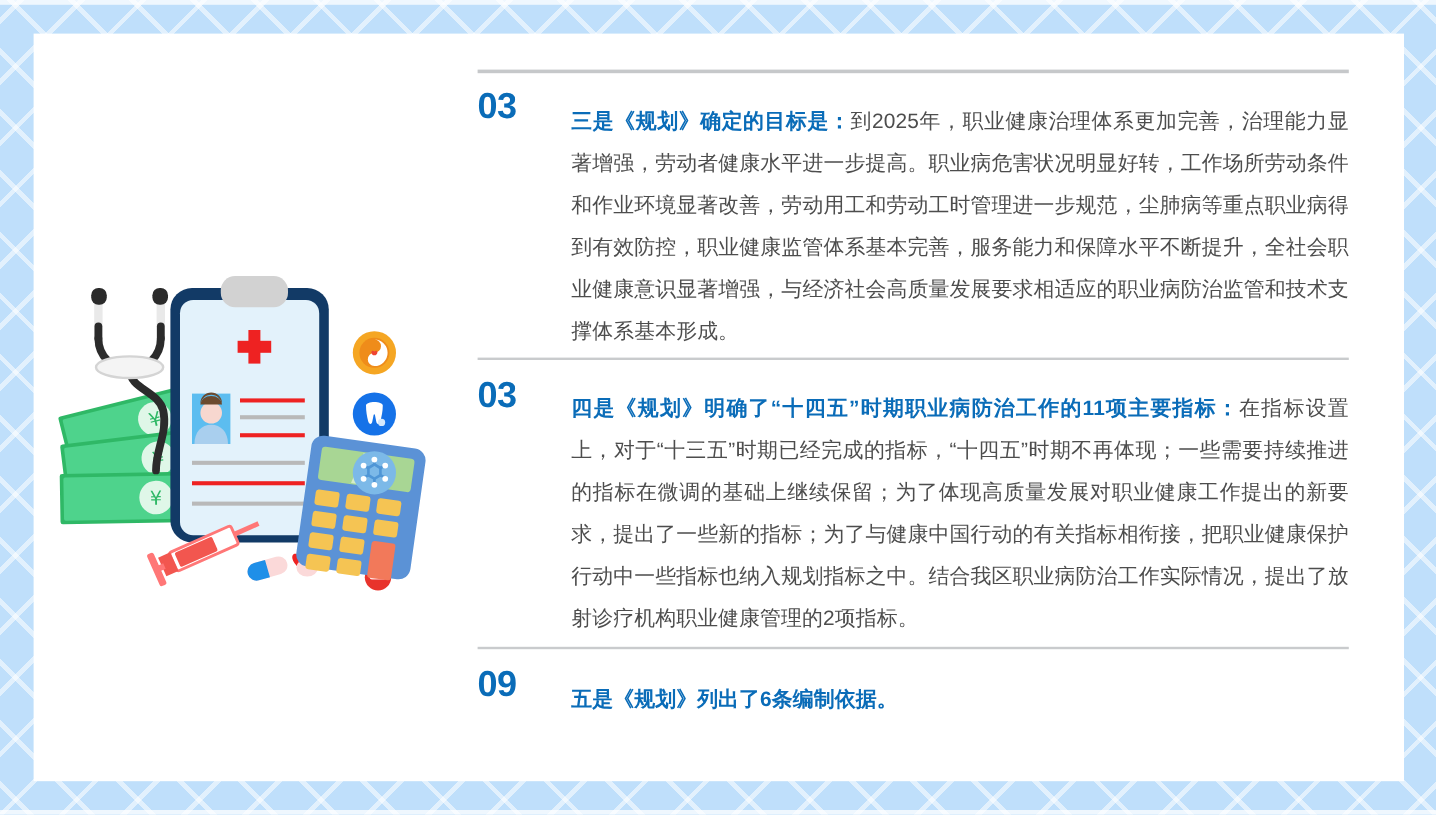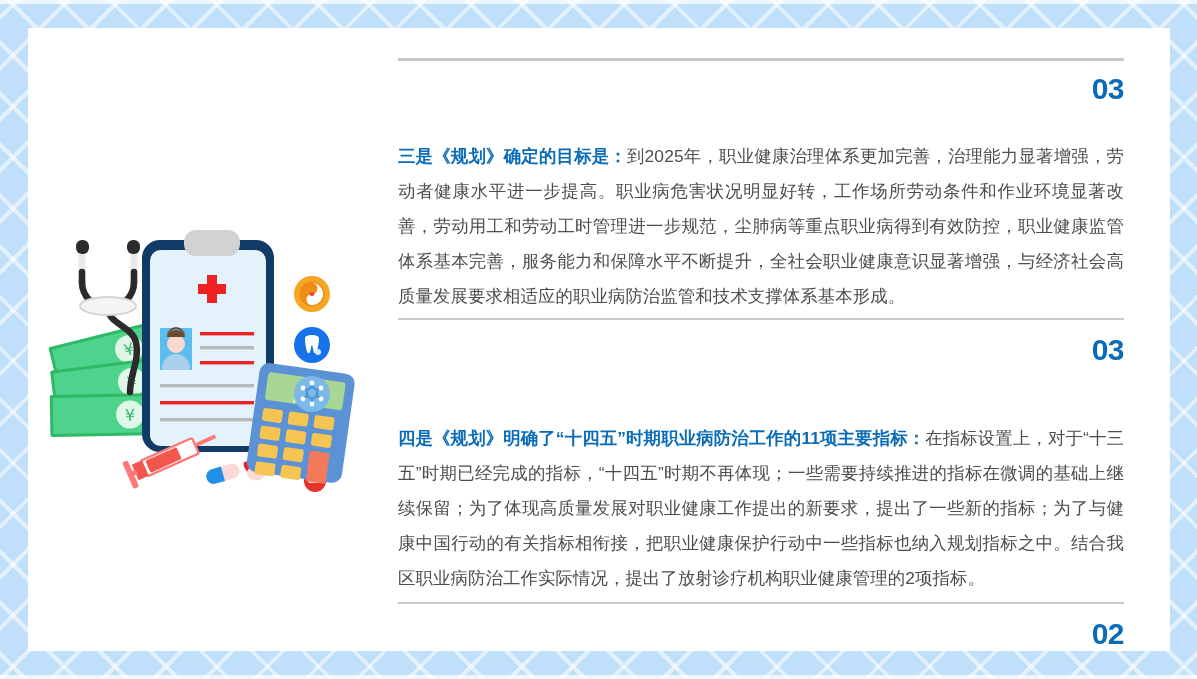--- a/index.html
+++ b/index.html
@@ -91,22 +91,21 @@
   .divider {
     height: 3px;
     background: #c6c8ca;
     margin: 0 0 0 0;
     border: 0;
   }
   .divider.thin { background: #c9cbcd; height: 2px; }
 
   .section {
     display: flex;
-    align-items: flex-end;
-    flex-direction: column;
+    align-items: flex-start;
   }
   .sec-num {
     flex: 0 0 78px;
     color: #0a6cb8;
     font-weight: bold;
     font-size: 30px;
     line-height: 1.05;
     letter-spacing: -0.5px;
     padding-top: 12px;
     text-align: left;
@@ -125,21 +124,21 @@
   .sec-body .lead {
     color: #0a6cb8;
     font-weight: bold;
   }
   .sec-body.all-blue {
     color: #0a6cb8;
     font-weight: bold;
   }
 
   
-  #section-03 .sec-body { padding-top: 0; padding-bottom: 4px; }
+  #section-03 .sec-body { padding-top: 23px; padding-bottom: 4px; }
   #section-04 .sec-body { padding-top: 23px; padding-bottom: 6px; }
   #section-05 .sec-body { padding-top: 12px; padding-bottom: 14px; margin-top: 12px; }
   #section-05 .sec-num { padding-top: 14px; }
   #section-04 .sec-num { padding-top: 14px; }
 </style>
 </head>
 <body>
 
 <div class="page-frame">
   <div class="frame-top-strip"></div>
@@ -307,18 +306,18 @@
     <hr class="divider thin">
 
     <div class="section" id="section-04">
       <div class="sec-num">03</div>
       <div class="sec-body"><span class="lead">四是《规划》明确了“十四五”时期职业病防治工作的11项主要指标：</span><span>在指标设置上，对于“十三五”时期已经完成的指标，“十四五”时期不再体现；一些需要持续推进的指标在微调的基础上继续保留；为了体现高质量发展对职业健康工作提出的新要求，提出了一些新的指标；为了与健康中国行动的有关指标相衔接，把职业健康保护行动中一些指标也纳入规划指标之中。结合我区职业病防治工作实际情况，提出了放射诊疗机构职业健康管理的2项指标。</span></div>
     </div>
 
     <hr class="divider thin">
 
     <div class="section" id="section-05">
-      <div class="sec-num">02</div>
+      <div class="sec-num">09</div>
       <div class="sec-body all-blue"><span>五是《规划》列出了6条编制依据。</span></div>
     </div>
 
   </div>
 </div>
 
 </body></html>

